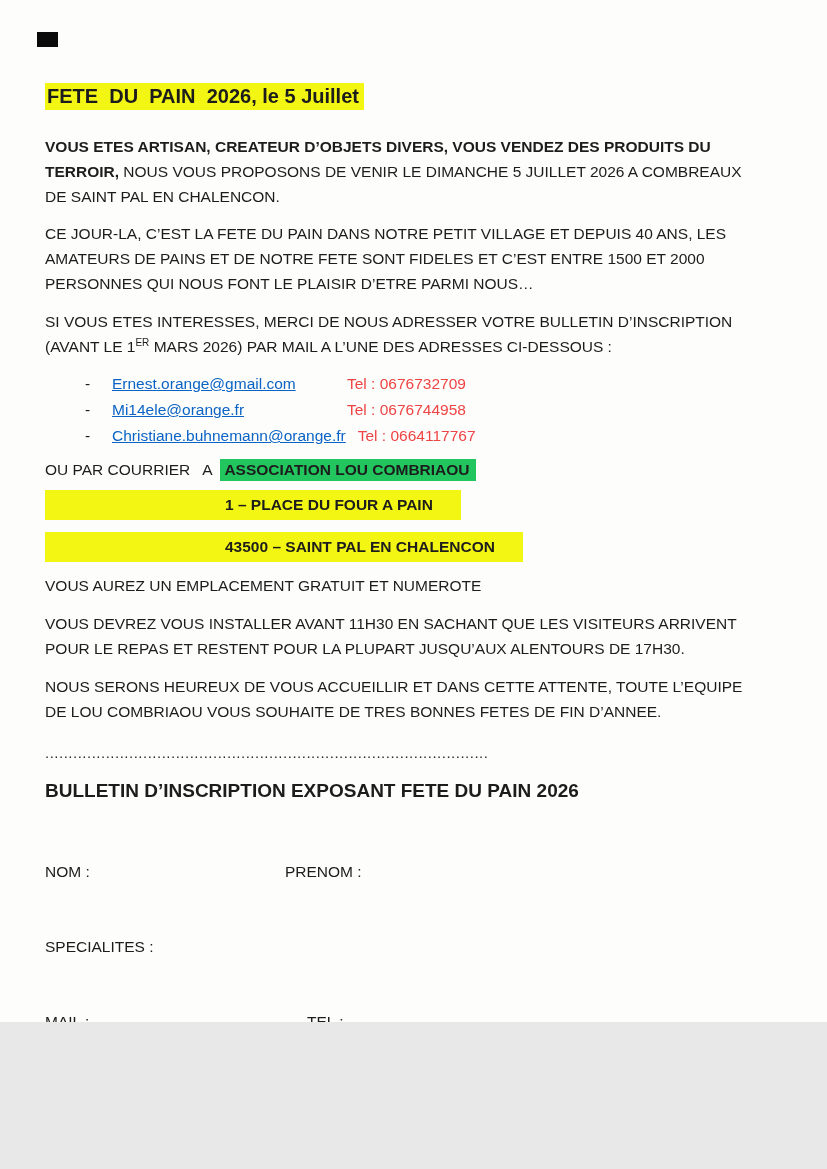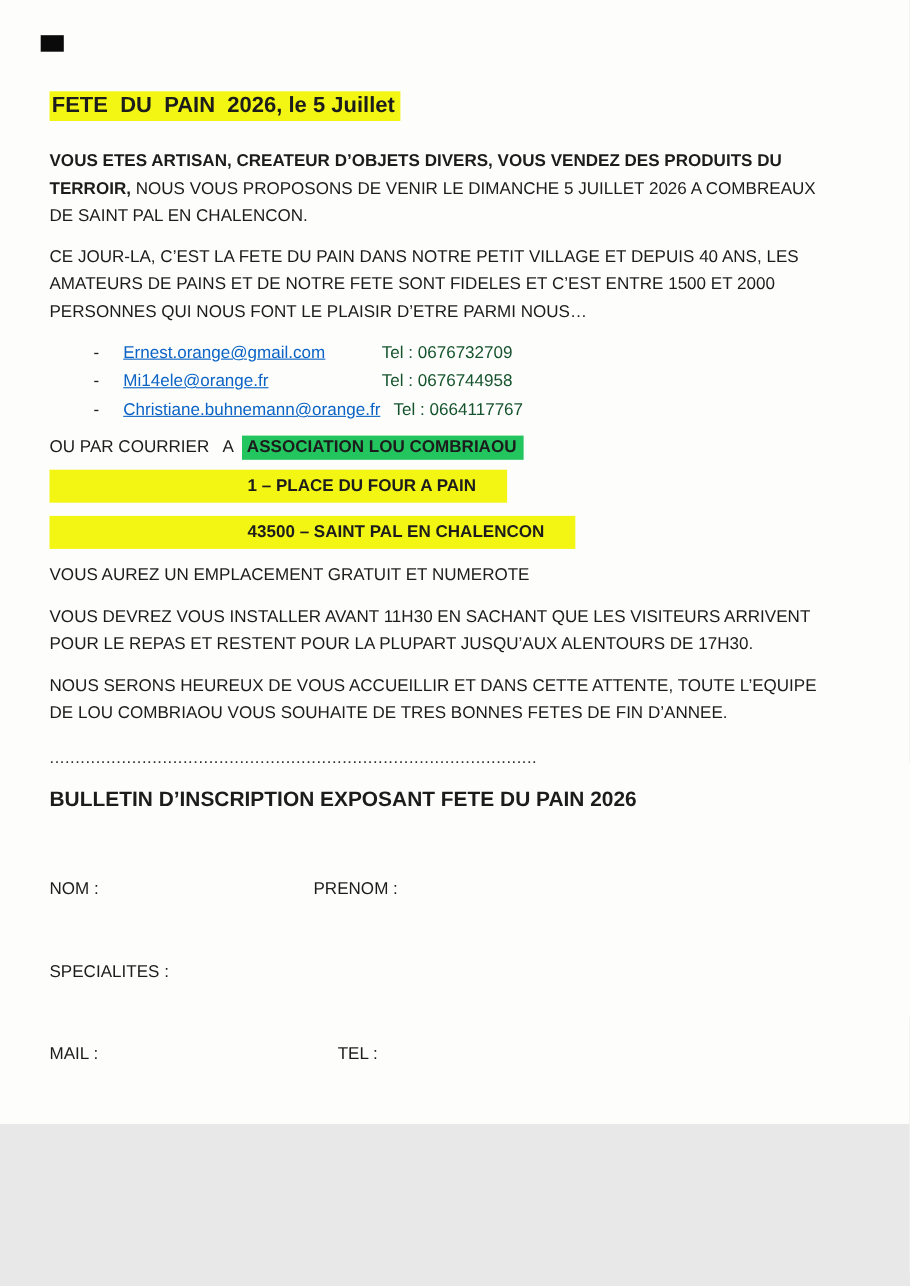--- a/index.html
+++ b/index.html
@@ -80,21 +80,21 @@
     display: inline-block;
     min-width: 223px;
     margin-right: 12px;
   }
   .email-link {
     color: #0b63c5;
     text-decoration: underline;
     cursor: pointer;
   }
   .tel {
-    color: #14532d;
+    color: #ef4444;
   }
   .courier-line {
     margin: 8px 0 0 0;
     white-space: pre;
   }
   .addr-line {
     display: inline-block;
     background: #f3f513;
     padding: 2px 28px 3px 180px;
     font-weight: 700;
@@ -135,20 +135,22 @@
     <h1 class="title"><span class="hl">FETE  DU  PAIN  2026, le 5 Juillet</span></h1>
 
     <p class="para mt25"><span class="bold">VOUS ETES ARTISAN, CREATEUR D’OBJETS DIVERS, VOUS VENDEZ DES PRODUITS DU
 TERROIR,</span><span> NOUS VOUS PROPOSONS DE VENIR LE DIMANCHE 5 JUILLET 2026 A COMBREAUX
 DE SAINT PAL EN CHALENCON.</span></p>
 
     <p class="para mt12">CE JOUR-LA, C’EST LA FETE DU PAIN DANS NOTRE PETIT VILLAGE ET DEPUIS 40 ANS, LES
 AMATEURS DE PAINS ET DE NOTRE FETE SONT FIDELES ET C’EST ENTRE 1500 ET 2000
 PERSONNES QUI NOUS FONT LE PLAISIR D’ETRE PARMI NOUS…</p>
 
+    <p class="para mt13"><span>SI VOUS ETES INTERESSES, MERCI DE NOUS ADRESSER VOTRE BULLETIN D’INSCRIPTION
+(AVANT LE 1</span><sup class="ord">ER</sup><span> MARS 2026) PAR MAIL A L’UNE DES ADRESSES CI-DESSOUS :</span></p>
 
     <ul class="contact-list">
       <li class="contact-item">
         <span class="contact-dash">-</span><span class="email-wrap"><a class="email-link">Ernest.orange@gmail.com</a></span><span class="tel">Tel : 0676732709</span>
       </li>
       <li class="contact-item">
         <span class="contact-dash">-</span><span class="email-wrap"><a class="email-link">Mi14ele@orange.fr</a></span><span class="tel">Tel : 0676744958</span>
       </li>
       <li class="contact-item">
         <span class="contact-dash">-</span><span class="email-wrap"><a class="email-link">Christiane.buhnemann@orange.fr</a></span><span class="tel">Tel : 0664117767</span>

